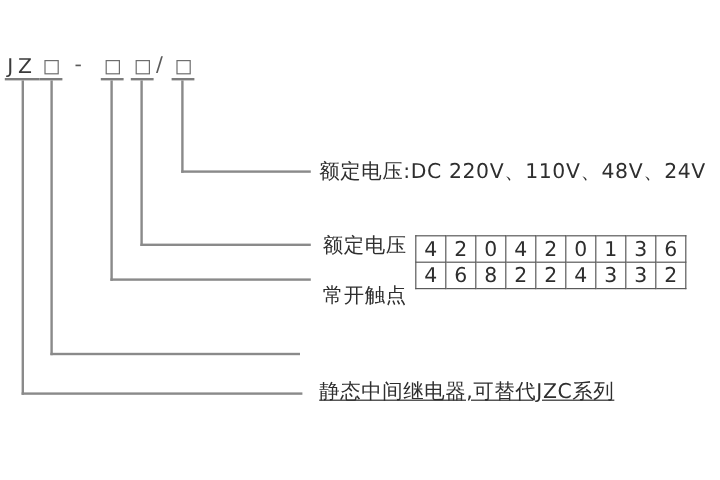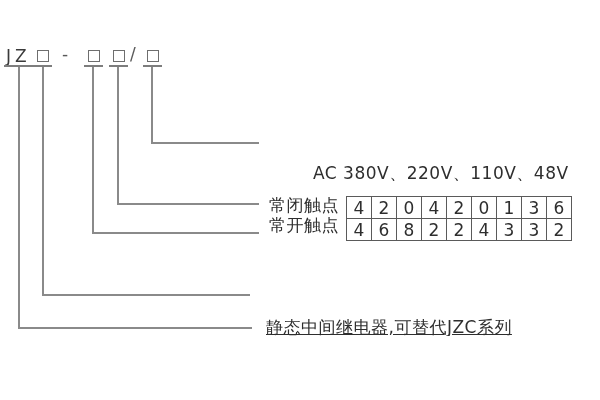--- a/index.html
+++ b/index.html
@@ -67,26 +67,26 @@
 
   <div class="v-line" style="left:92px;top:67px;height:167px;"></div>
   <div class="h-line" style="left:92px;top:232px;width:167px;"></div>
 
   <div class="v-line" style="left:117px;top:67px;height:138px;"></div>
   <div class="h-line" style="left:117px;top:203px;width:142px;"></div>
 
   <div class="v-line" style="left:151px;top:67px;height:77px;"></div>
   <div class="h-line" style="left:151px;top:142px;width:108px;"></div>
 
+  <span class="lbl" style="left:266px;top:134px;">额定电压:DC 220V、110V、48V、24V</span>
 
-  <span class="lbl" style="left:313px;top:164px;">AC 380V、220V、110V、48V</span>
 
-  <span class="lbl" style="left:269px;top:196px;">常闭触点</span>
+  <span class="lbl" style="left:269px;top:196px;">额定电压</span>
 
-  <span class="lbl" style="left:269px;top:216px;">常开触点</span>
+  <span class="lbl" style="left:269px;top:238px;">常开触点</span>
 
 
   <span class="lbl" style="left:266px;top:318px;text-decoration:underline;">静态中间继电器,可替代JZC系列</span>
 
   <table id="contact-table">
     <tbody>
       <tr>
         <td>4</td>
         <td>2</td>
         <td>0</td>

